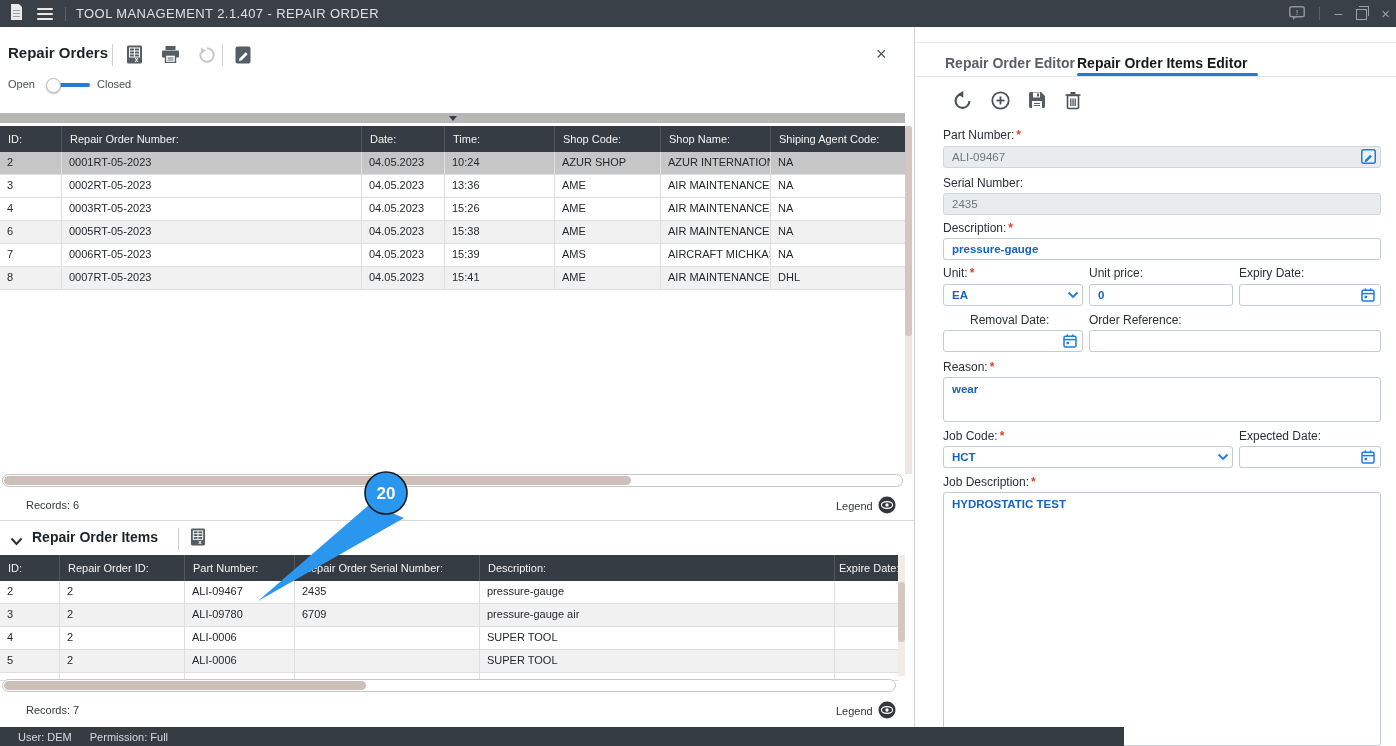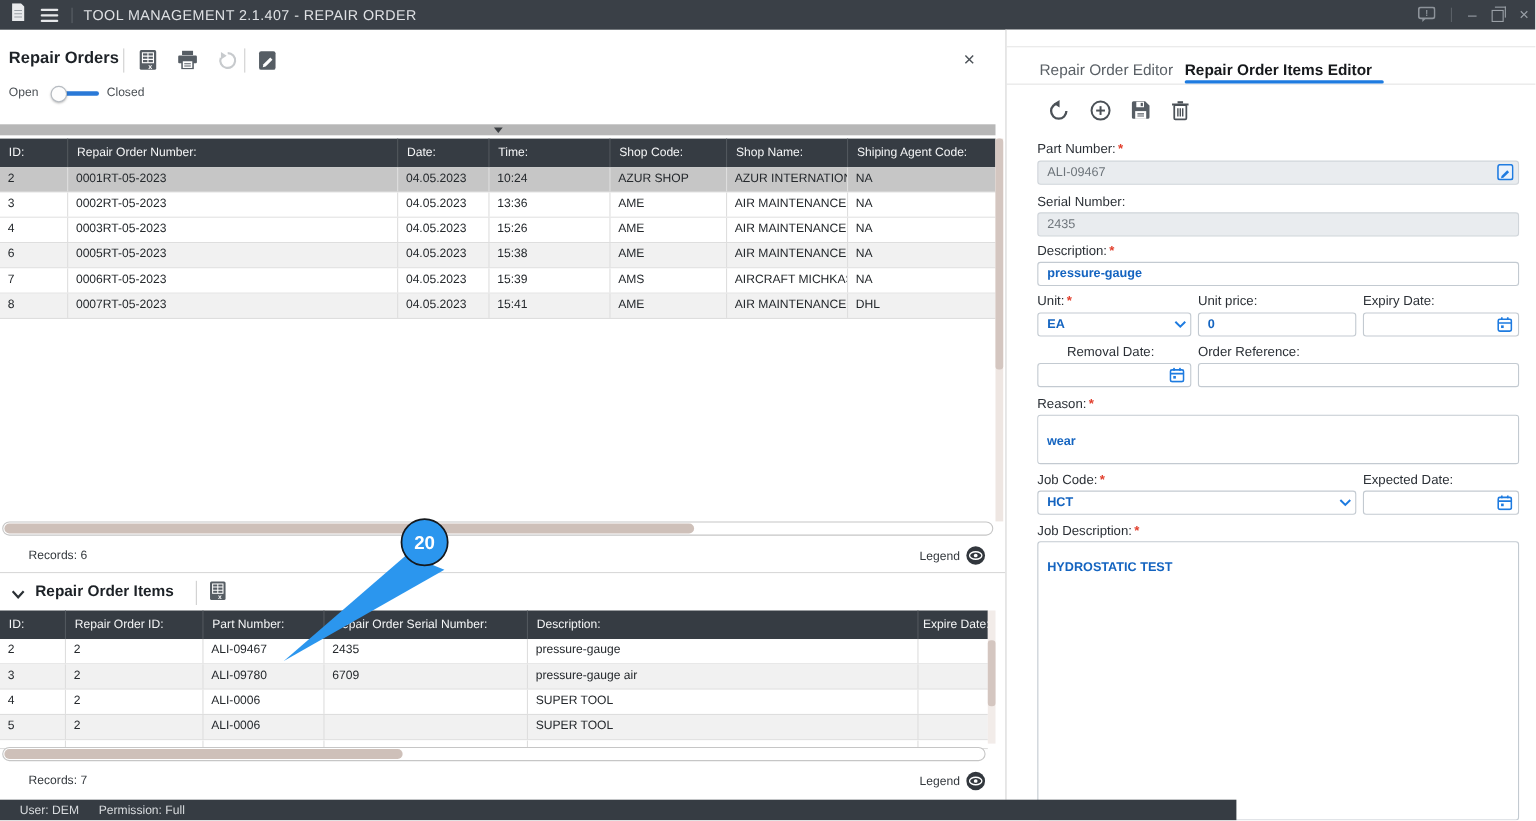--- a/index.html
+++ b/index.html
@@ -56,31 +56,31 @@
   .records{position:absolute;font-size:11px;color:#33383d;}
   .legend-lbl{position:absolute;font-size:11px;color:#33383d;cursor:pointer;}
   .legend-ic{position:absolute;cursor:pointer;}
   .section-div{position:absolute;left:0;width:914px;height:1px;background:#d9d9d9;}
   .items-chevron{position:absolute;left:10px;top:532px;cursor:pointer;}
   .items-title{position:absolute;left:32px;top:529px;font-size:14px;font-weight:bold;color:#1d2227;}
   
   .panel{position:absolute;left:914px;top:27px;width:482px;height:700px;background:#fff;border-left:1px solid #d4d4d4;box-sizing:border-box;}
   .panel .topline{position:absolute;left:0;top:15px;width:482px;height:1px;background:#e7e7e7;}
   .panel .tabline{position:absolute;left:0;top:49px;width:482px;height:1px;background:#e4e4e4;}
-  .tab{position:absolute;top:28px;font-size:14px;cursor:pointer;white-space:nowrap;}
+  .tab{position:absolute;top:28px;font-size:14px;cursor:pointer;white-space:nowrap;font-weight:bold;}
   .tab.inactive{color:#5a6066;}
   .tab.active{color:#16191c;font-weight:bold;}
   .tab-underline{position:absolute;left:162px;top:46px;width:181px;height:3px;background:#1e7be0;border-radius:2px;}
   .ptool{position:absolute;top:64px;cursor:pointer;}
   .flabel{position:absolute;font-size:12px;color:#2b3036;white-space:nowrap;}
   .req{color:#e2402e;font-weight:bold;margin-left:2px;}
   .fld{position:absolute;box-sizing:border-box;height:22px;border:1px solid #c3cad1;border-radius:3px;background:#fff;
        font-size:11.5px;line-height:20px;padding:0 8px;color:#1464c0;font-weight:bold;white-space:nowrap;overflow:hidden;cursor:text;}
   .fld.disabled{background:#e9ecef;color:#6e757b;font-weight:normal;border-color:#d0d5da;cursor:default;}
-  .fld.area{height:auto;line-height:14px;padding:16px 8px;white-space:normal;overflow:auto;}
+  .fld.area{height:auto;line-height:14px;padding:4px 8px;white-space:normal;overflow:auto;}
   .fld-ic{position:absolute;cursor:pointer;line-height:0;}
   
   .statusbar{position:absolute;left:0;top:727px;width:1124px;height:19px;background:#363c43;color:#d8dbde;
              font-size:11px;display:flex;align-items:center;}
   .statusbar span{margin-left:18px;}
   .statusbar span + span{}
   
   .annotation{position:absolute;left:230px;top:462px;pointer-events:none;}
 </style>
 </head>

